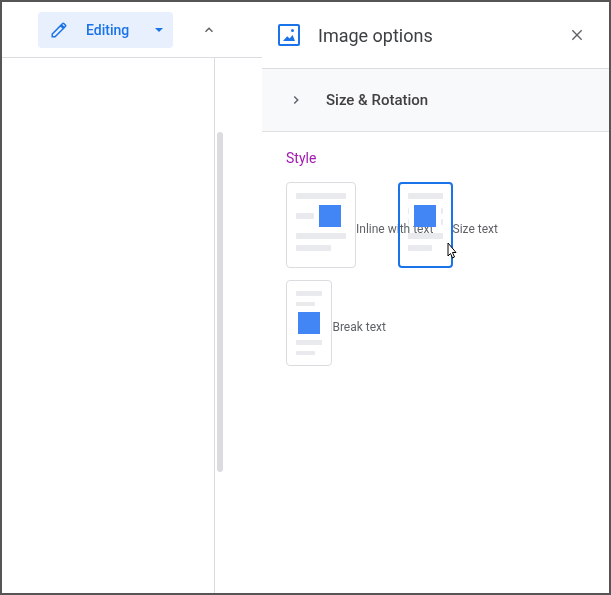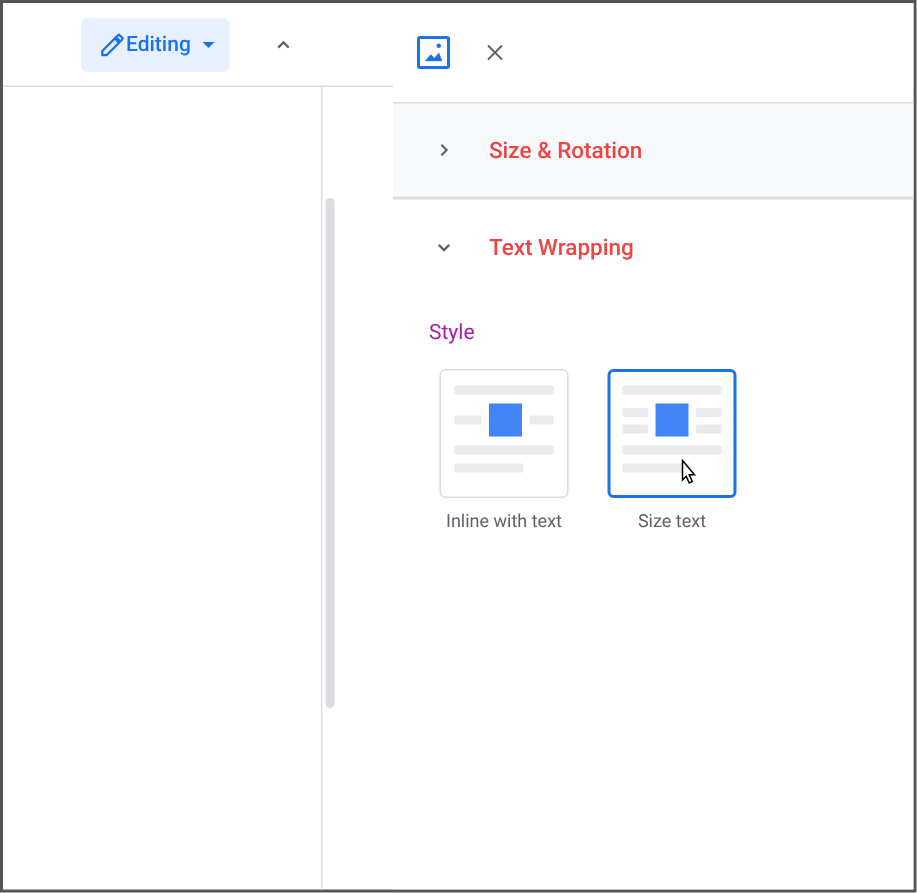--- a/index.html
+++ b/index.html
@@ -15,26 +15,26 @@
   .top-strip {
     position: absolute;
     top: 0; left: 0; right: 0;
     height: 56px;
     display: flex;
     align-items: center;
     border-bottom: 1px solid #dadce0;
     background: #fff;
   }
   .editing-btn {
-    margin-left: 52px;
+    margin-left: 36px;
     height: 36px;
     padding: 0 10px 0 12px;
     display: flex;
     align-items: center;
-    gap: 0;
+    gap: 18px;
     border-radius: 4px;
     background: #e8f0fe;
     color: #1a73e8;
     font-size: 14px;
     font-weight: 500;
     cursor: pointer;
   }
   .editing-btn svg { width: 18px; height: 18px; }
   .caret-down {
     width: 0; height: 0;
@@ -129,39 +129,39 @@
   }
   .section-row .chev {
     width: 20px; height: 20px;
     margin-right: 20px;
     color: #5f6368;
     display: flex; align-items: center; justify-content: center;
   }
   .section-label {
     font-size: 15px;
     font-weight: 500;
-    color: #ef4444;
+    color: #404040;
   }
   .section-body {
     padding: 8px 24px 0 24px;
   }
   .sub-label {
     font-size: 14px;
     color: #a21caf;
     margin: 10px 0 16px 0;
   }
   .style-grid {
     display: flex;
     flex-wrap: wrap;
     gap: 12px 12px;
   }
   .style-opt {
     width: 100px;
     display: flex;
-    flex-direction: column;
+    flex-direction: row;
     align-items: center;
     cursor: pointer;
   }
   .thumb {
     width: 86px;
     height: 86px;
     border: 1px solid #dadce0;
     border-radius: 4px;
     padding: 10px 9px;
     display: flex;
@@ -213,45 +213,38 @@
       </svg>
   </div>
 </div>
 
 <div class="vline"></div>
 <div class="scrollbar"></div>
 
 <div class="panel">
   <div class="panel-header">
     <div class="img-icon"></div>
+    <div class="panel-title">Image options</div>
     <div class="close-btn">
       <svg width="16" height="16" viewBox="0 0 24 24" stroke="currentColor" stroke-width="2">
           <line x1="5" y1="5" x2="19" y2="19"></line>
           <line x1="19" y1="5" x2="5" y2="19"></line>
         </svg>
     </div>
   </div>
 
   <div class="section-row collapsed">
     <div class="chev">
       <svg width="14" height="14" viewBox="0 0 24 24" fill="none" stroke="currentColor" stroke-width="2.5">
           <polyline points="9 6 15 12 9 18"></polyline>
         </svg>
     </div>
     <div class="section-label">Size &amp; Rotation</div>
   </div>
 
-  <div class="section-row">
-    <div class="chev">
-      <svg width="14" height="14" viewBox="0 0 24 24" fill="none" stroke="currentColor" stroke-width="2.5">
-          <polyline points="6 9 12 15 18 9"></polyline>
-        </svg>
-    </div>
-    <div class="section-label">Text Wrapping</div>
-  </div>
 
   <div class="section-body">
     <div class="sub-label">Style</div>
     <div class="style-grid">
 
       <div class="style-opt">
         <div class="thumb">
           <div class="bar w100"></div>
           <div class="row">
               <div class="bar" style="width:18px"></div>
@@ -284,19 +277,31 @@
           <div class="bar w70"></div>
           <div class="cursor">
             <svg width="16" height="20" viewBox="0 0 16 20">
                 <path d="M5 1 L5 14 L7.5 11.5 L9.5 16 L11.5 15 L9.5 10.5 L13 10.5 Z" fill="white" stroke="black" stroke-width="1"></path>
               </svg>
           </div>
         </div>
         <div class="opt-label">Size text</div>
       </div>
 
+      <div class="style-opt">
+        <div class="thumb">
+          <div class="bar w100"></div>
+          <div class="bar w70"></div>
+          <div class="row" style="justify-content:center">
+              <div class="sq"></div>
+            </div>
+          <div class="bar w100"></div>
+          <div class="bar w70"></div>
+        </div>
+        <div class="opt-label">Break text</div>
+      </div>
 
 
 
     </div>
 
   </div>
 </div>
 
 </body></html>

